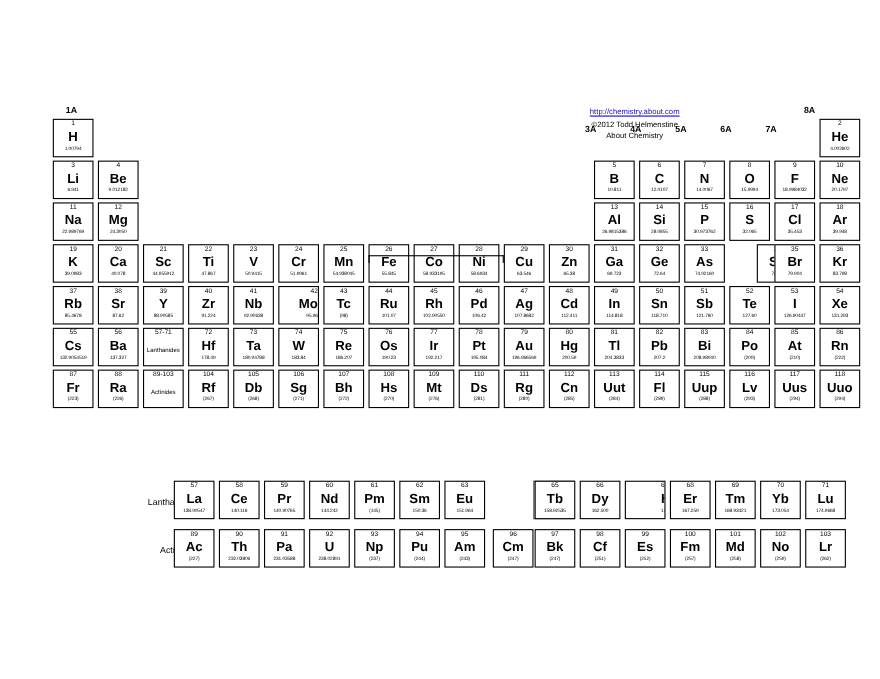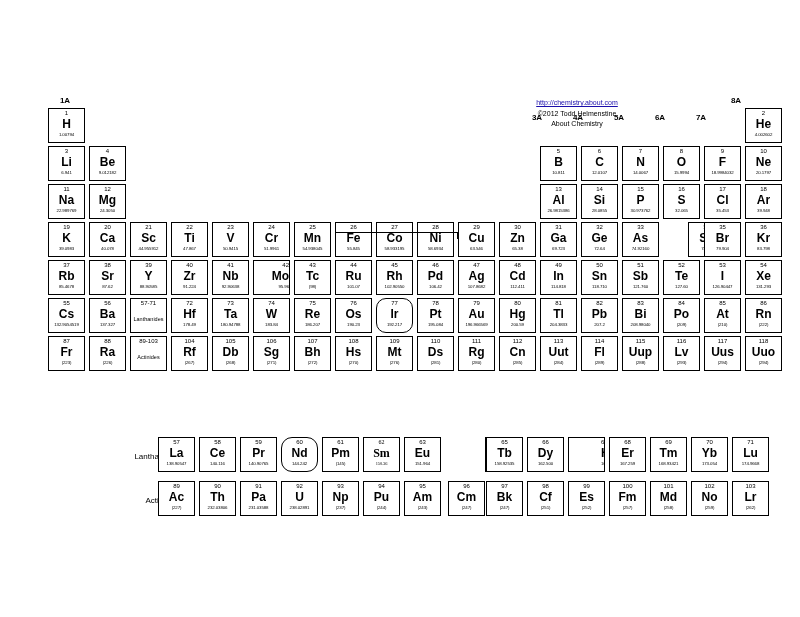--- a/index.html
+++ b/index.html
@@ -443,21 +443,21 @@
       <div class="cell" style="left: 294px; top: 298px;">
         <span class="num">75</span>
         <span class="sym">Re</span>
         <span class="mass">186.207</span>
       </div>
       <div class="cell" style="left: 335px; top: 298px;">
         <span class="num">76</span>
         <span class="sym">Os</span>
         <span class="mass">190.23</span>
       </div>
-      <div class="cell" style="left: 376px; top: 298px; border-radius: 10px;">
+      <div class="cell" style="left: 376px; top: 298px;">
         <span class="num">77</span>
         <span class="sym">Ir</span>
         <span class="mass">192.217</span>
       </div>
       <div class="cell" style="left: 417px; top: 298px;">
         <span class="num">78</span>
         <span class="sym">Pt</span>
         <span class="mass">195.084</span>
       </div>
       <div class="cell" style="left: 458px; top: 298px;">
@@ -603,31 +603,31 @@
       <div class="cell" style="left: 199px; top: 437px;">
         <span class="num">58</span>
         <span class="sym">Ce</span>
         <span class="mass">140.116</span>
       </div>
       <div class="cell" style="left: 240px; top: 437px;">
         <span class="num">59</span>
         <span class="sym">Pr</span>
         <span class="mass">140.90765</span>
       </div>
-      <div class="cell" style="left: 281px; top: 437px; border-radius: 11px;">
+      <div class="cell" style="left: 281px; top: 437px;">
         <span class="num">60</span>
         <span class="sym">Nd</span>
         <span class="mass">144.242</span>
       </div>
       <div class="cell" style="left: 322px; top: 437px;">
         <span class="num">61</span>
         <span class="sym">Pm</span>
         <span class="mass">(145)</span>
       </div>
-      <div class="cell" style="left: 363px; top: 437px; font-family: Liberation Serif, serif;">
+      <div class="cell" style="left: 363px; top: 437px;">
         <span class="num">62</span>
         <span class="sym">Sm</span>
         <span class="mass">150.36</span>
       </div>
       <div class="cell" style="left: 404px; top: 437px;">
         <span class="num">63</span>
         <span class="sym">Eu</span>
         <span class="mass">151.964</span>
       </div>
       <div class="cell" style="left: 445px; top: 437px; margin-left: 40px;">

